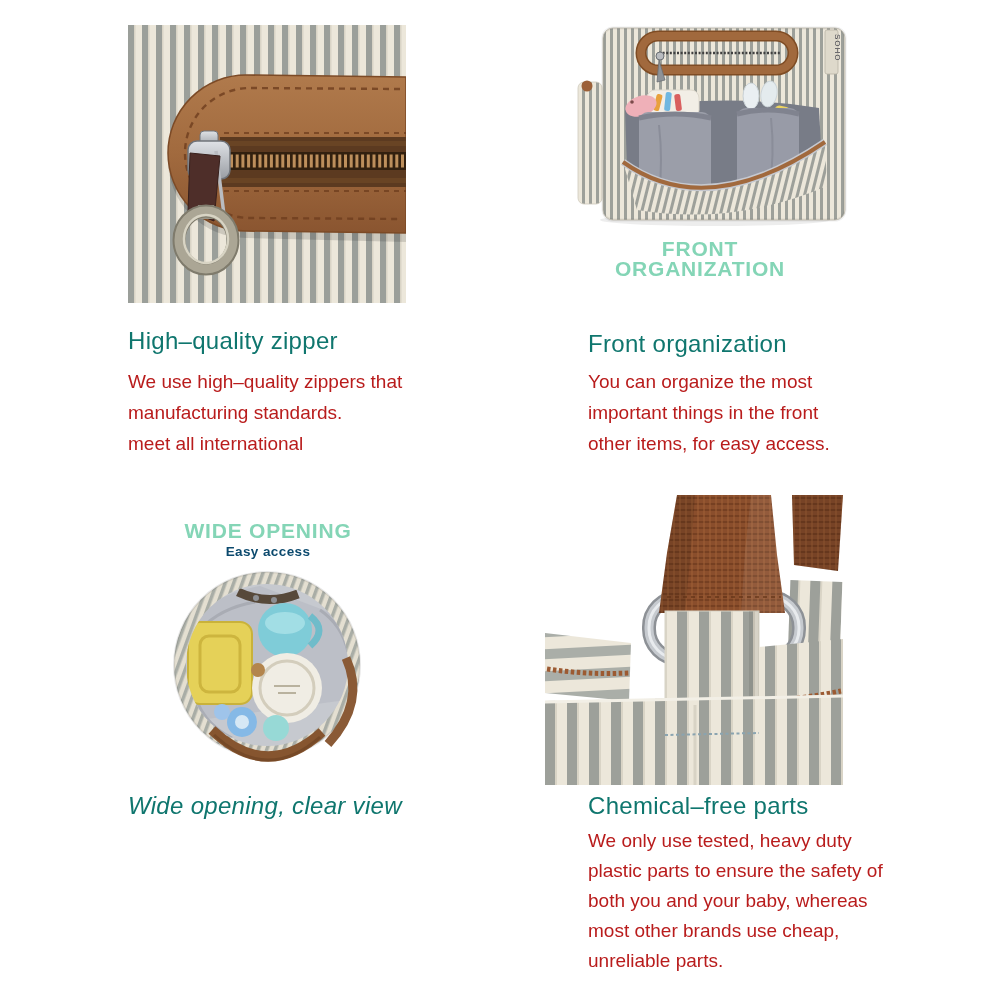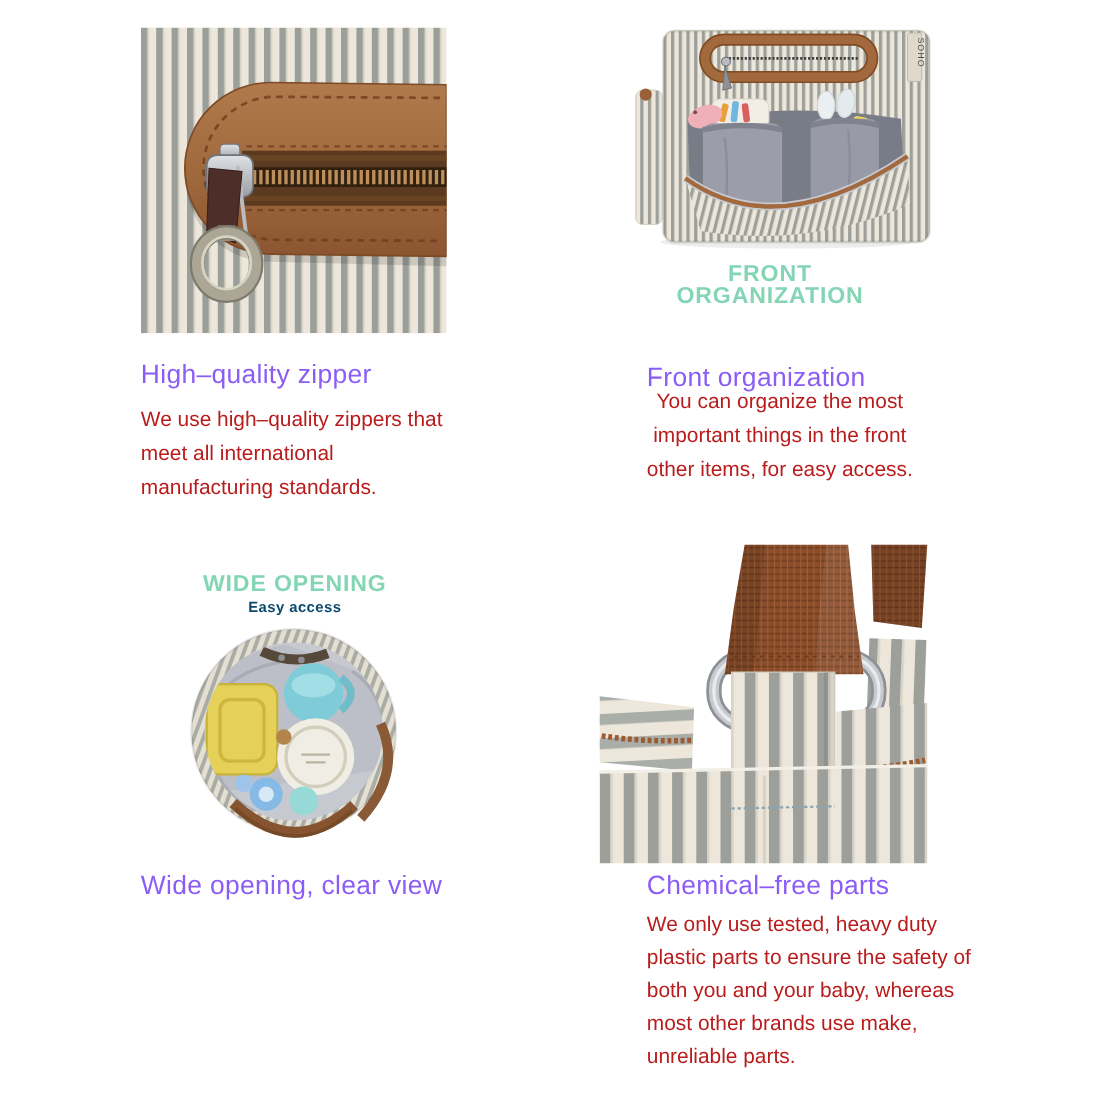--- a/index.html
+++ b/index.html
@@ -1,39 +1,39 @@
 <!DOCTYPE html>
 <html><head>
 <meta charset="utf-8">
 <style>
   html,body{margin:0;padding:0;background:#fff;}
   .canvas{position:relative;width:1000px;height:1000px;background:#ffffff;
           font-family:"Liberation Sans", sans-serif;overflow:hidden;}
   .abs{position:absolute;}
   .photo{display:block;}
-  .heading{font-size:24px;font-weight:400;color:#8b5cf6;letter-spacing:.3px;white-space:nowrap;}
+  .heading{font-size:24px;font-weight:400;color:#0f766e;letter-spacing:.3px;white-space:nowrap;}
   .body-line{font-size:19px;color:#b91c1c;white-space:nowrap;}
   .lh31 .body-line{line-height:31px;}
   .lh30 .body-line{line-height:30px;}
   .teal-title{color:#84d5b6;font-weight:700;font-size:21px;letter-spacing:.8px;
               text-align:center;line-height:20px;white-space:nowrap;}
   .sub-title{color:#0c4a6e;font-weight:700;font-size:13.5px;text-align:center;
              letter-spacing:.4px;margin-top:3px;}
   .center-col{display:flex;flex-direction:column;align-items:center;}
   
   .ph-zipper{left:128px;top:25px;}
   .hd-tl{left:128px;top:327px;}
   .bd-tl{left:128px;top:366px;}
   .ph-front{left:575px;top:10px;}
   .ov-front{left:560px;top:239px;width:280px;}
   .hd-tr{left:588px;top:330px;}
-  .bd-tr{left:588px;top:350px;text-align:center;}
+  .bd-tr{left:588px;top:366px;}
   .pre-bl{left:128px;top:521px;width:280px;}
   .ph-open{left:160px;top:570px;}
-  .hd-bl{left:128px;top:792px;}
+  .hd-bl{left:128px;top:792px;font-style:italic;}
   .bd-bl{left:128px;top:826px;}
   .ph-strap{left:545px;top:495px;}
   .hd-br{left:588px;top:792px;}
   .bd-br{left:588px;top:826px;}
 </style>
 </head>
 <body>
 
 <div class="canvas">
 
@@ -81,22 +81,22 @@
       <rect x="70" y="180" width="16" height="14" fill="#9b978a"></rect>
       <ellipse cx="78" cy="215" rx="27" ry="29" fill="none" stroke="#7f7b6c" stroke-width="13"></ellipse>
       <ellipse cx="78" cy="215" rx="27" ry="29" fill="none" stroke="#aba695" stroke-width="9"></ellipse>
       <ellipse cx="78" cy="214" rx="22" ry="24" fill="none" stroke="#d8d4c4" stroke-width="2.5"></ellipse>
     </g>
   </svg>
 
   <div class="abs heading hd-tl">High–quality zipper</div>
   <div class="abs lh31 bd-tl">
     <div class="body-line">We use high–quality zippers that</div>
+    <div class="body-line">manufacturing standards.</div>
     <div class="body-line">meet all international</div>
-    <div class="body-line">manufacturing standards.</div>
   </div>
 
   <svg class="abs photo ph-front" width="277" height="218" viewBox="0 0 277 218">
     <defs>
       <pattern id="st2" width="7" height="7" patternUnits="userSpaceOnUse">
         <rect width="7" height="7" fill="#ece7da"></rect>
         <rect width="3" height="7" fill="#8f948f" opacity="0.85"></rect>
       </pattern>
       <pattern id="st2d" width="7" height="7" patternUnits="userSpaceOnUse" patternTransform="rotate(14)">
         <rect width="7" height="7" fill="#ece7da"></rect>
@@ -272,17 +272,17 @@
       <line x1="150" y1="210" x2="150" y2="290" stroke="#d8d3c5" stroke-width="3"></line>
       <line x1="120" y1="240" x2="214" y2="238" stroke="#8aa4b0" stroke-width="2" stroke-dasharray="3 2.5"></line>
     </g>
   </svg>
 
   <div class="abs heading hd-br">Chemical–free parts</div>
   <div class="abs lh30 bd-br">
     <div class="body-line">We only use tested, heavy duty</div>
     <div class="body-line">plastic parts to ensure the safety of</div>
     <div class="body-line">both you and your baby, whereas</div>
-    <div class="body-line">most other brands use make,</div>
+    <div class="body-line">most other brands use cheap,</div>
     <div class="body-line">unreliable parts.</div>
   </div>
 
 </div>
 
 </body></html>

